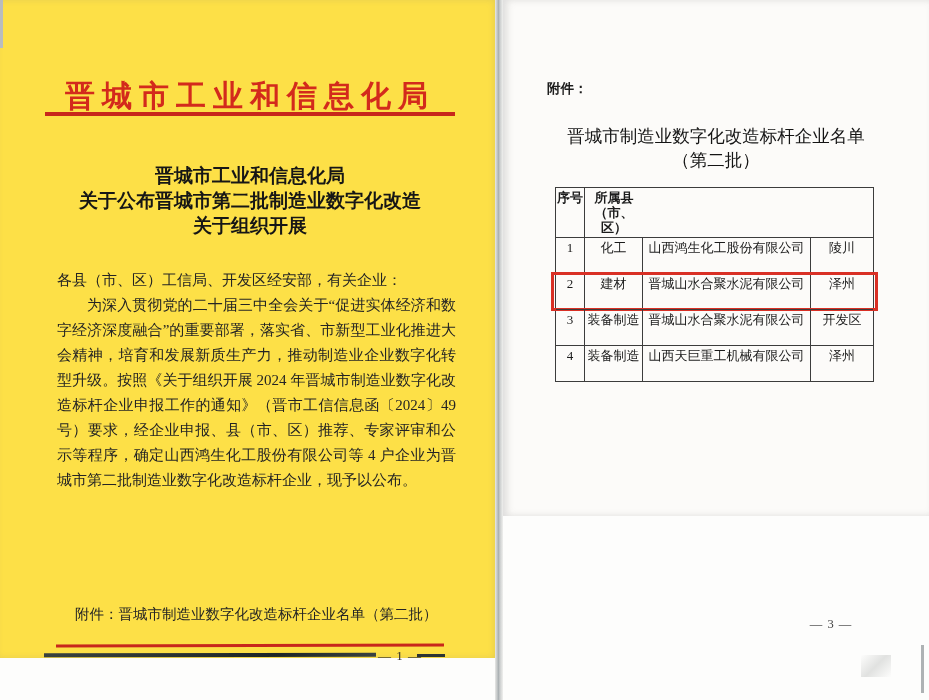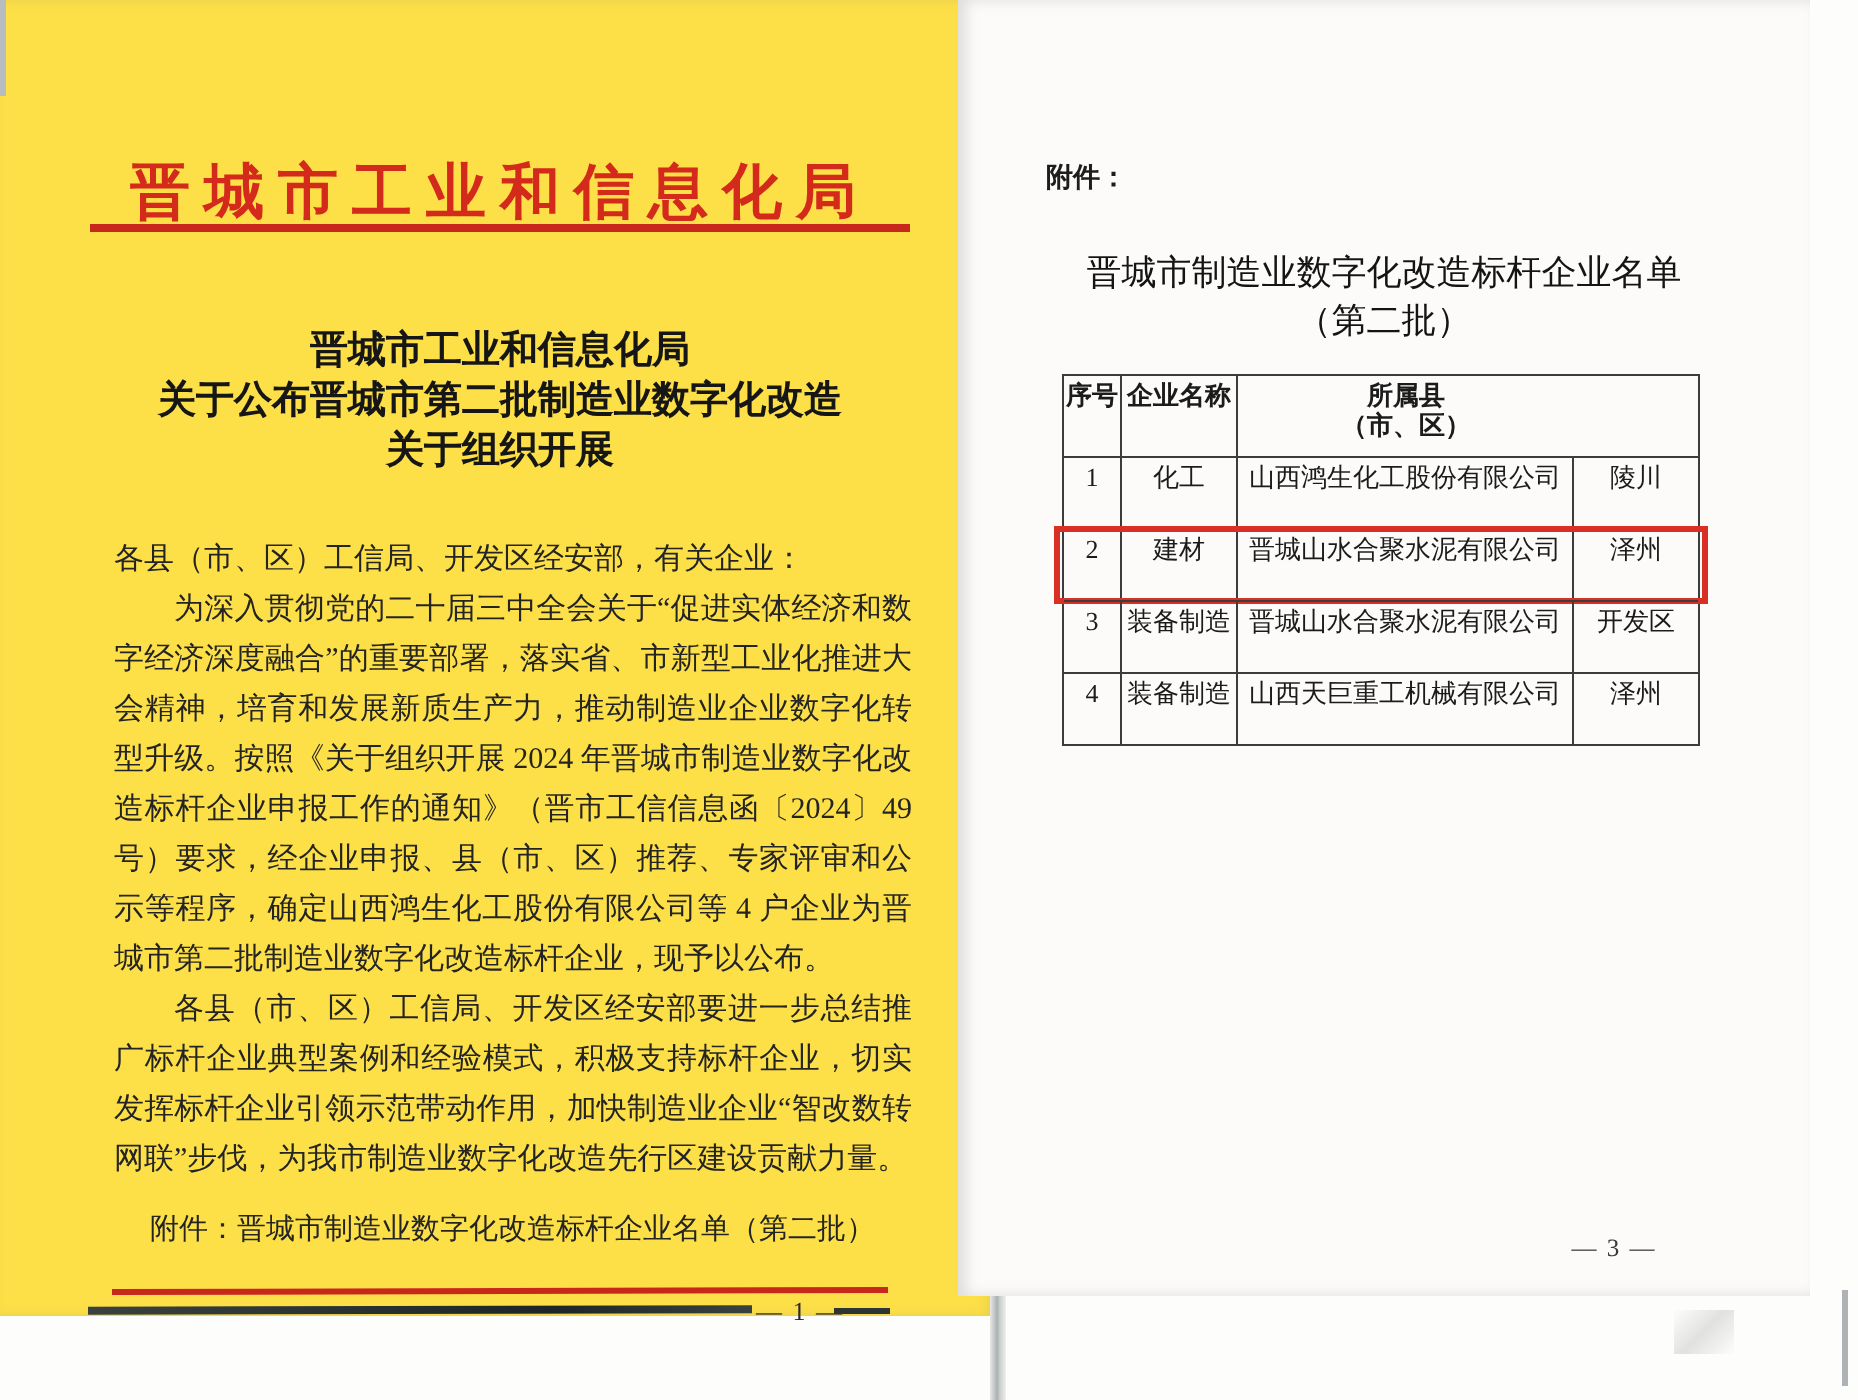--- a/index.html
+++ b/index.html
@@ -14,21 +14,21 @@
   }
   
   .page {
     position:absolute; top:0; background:#fde047;
   }
   .page-left {
     left:0; width:497px; height:658px;
     box-shadow:inset -3px 0 6px rgba(120,120,120,.18);
   }
   .page-right {
-    left:479px; width:426px; height:648px;
+    left:503px; width:426px; height:516px;
     background:#fcfbf9;
     box-shadow:inset 4px 0 7px rgba(120,120,120,.22);
   }
   .page-divider {
     position:absolute; top:0; left:495px; width:8px; height:700px;
     background:linear-gradient(to right,#e8e8e6,#aab0b2 45%,#c9cccc 60%,#f0f0ee);
   }
   .left-edge-artifact {
     position:absolute; left:0; top:0; width:3px; height:48px;
     background:#b9bcbe;
@@ -147,21 +147,20 @@
 
   <div class="doc-title">
     <div>晋城市工业和信息化局</div>
     <div>关于公布晋城市第二批制造业数字化改造</div>
     <div>关于组织开展</div>
   </div>
 
   <div class="doc-body">
     <p>各县（市、区）工信局、开发区经安部，有关企业：</p>
     <p class="indent">为深入贯彻党的二十届三中全会关于“促进实体经济和数字经济深度融合”的重要部署，落实省、市新型工业化推进大会精神，培育和发展新质生产力，推动制造业企业数字化转型升级。按照《关于组织开展 2024 年晋城市制造业数字化改造标杆企业申报工作的通知》（晋市工信信息函〔2024〕49 号）要求，经企业申报、县（市、区）推荐、专家评审和公示等程序，确定山西鸿生化工股份有限公司等 4 户企业为晋城市第二批制造业数字化改造标杆企业，现予以公布。</p>
-    <p class="indent">各县（市、区）工信局、开发区经安部要进一步总结推广标杆企业典型案例和经验模式，积极支持标杆企业，切实发挥标杆企业引领示范带动作用，加快制造业企业“智改数转网联”步伐，为我市制造业数字化改造先行区建设贡献力量。</p>
   </div>
 
   <div class="attachment-line">附件：晋城市制造业数字化改造标杆企业名单（第二批）</div>
 
   <div class="red-rule-bottom"></div>
   <div class="page-number-left">— 1 —</div>
   <div class="scan-edge-strip"></div>
   <div class="scan-edge-strip-short"></div>
 </div>
 
@@ -173,21 +172,20 @@
   <div class="attachment-label">附件：</div>
 
   <div class="att-title">
     <div>晋城市制造业数字化改造标杆企业名单</div>
     <div>（第二批）</div>
   </div>
 
   <div class="roster-table">
     <div class="trow thead">
       <div class="tcell">序号</div>
-      <div class="tcell">企业名称</div>
       <div class="tcell">
         <div class="two-line">
           <span>所属县</span>
           <span>（市、区）</span>
         </div>
       </div>
     </div>
 
     <div class="trow">
       <div class="tcell">1</div>

